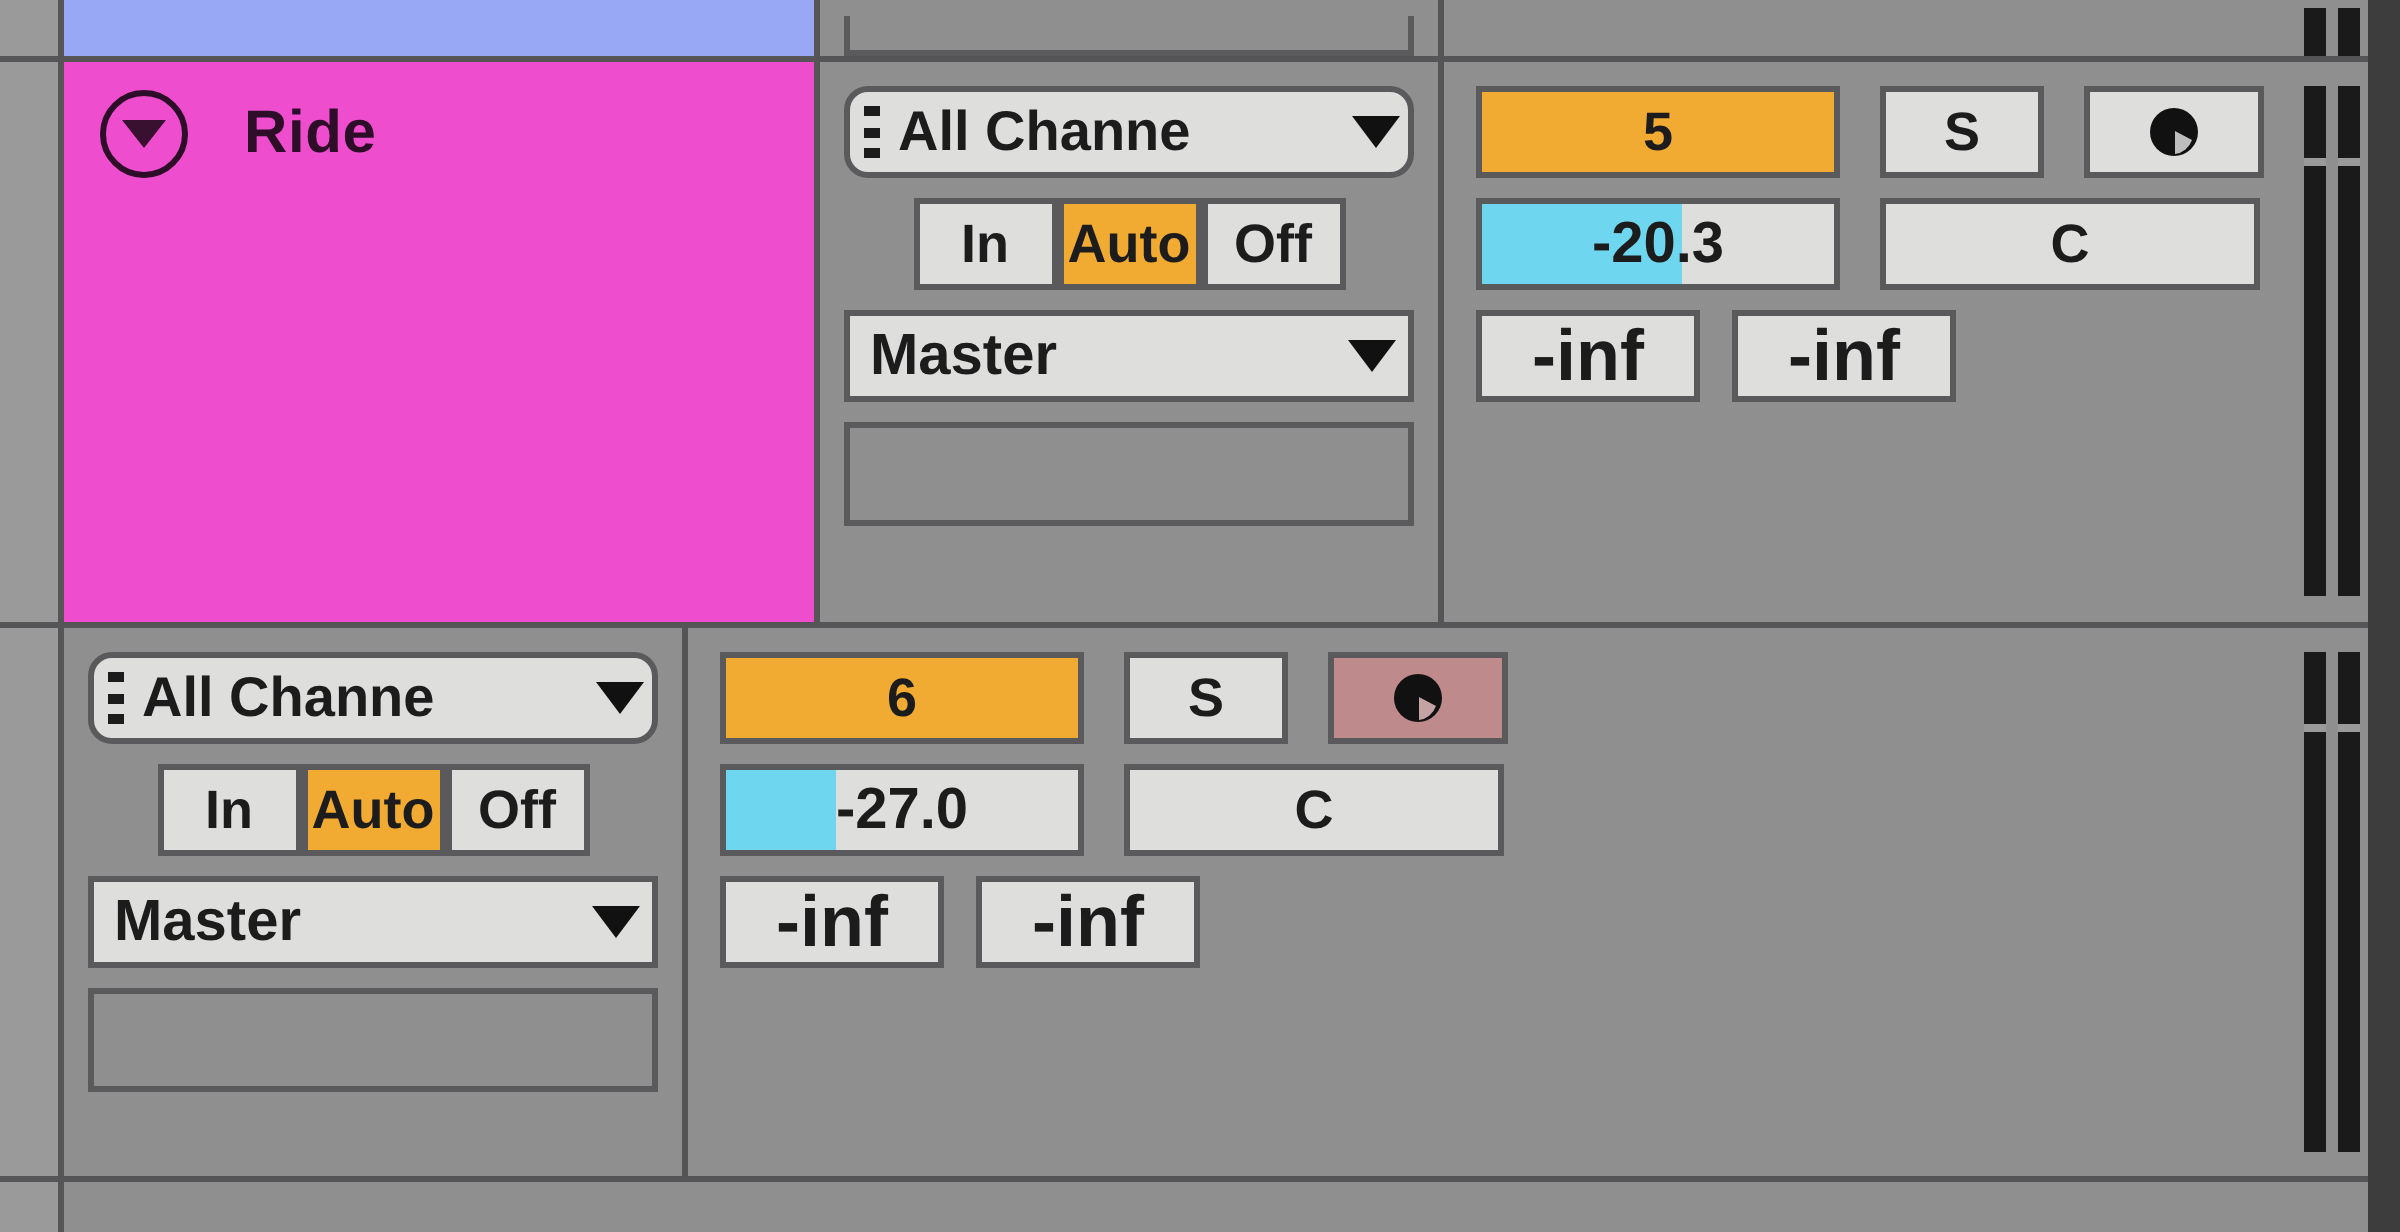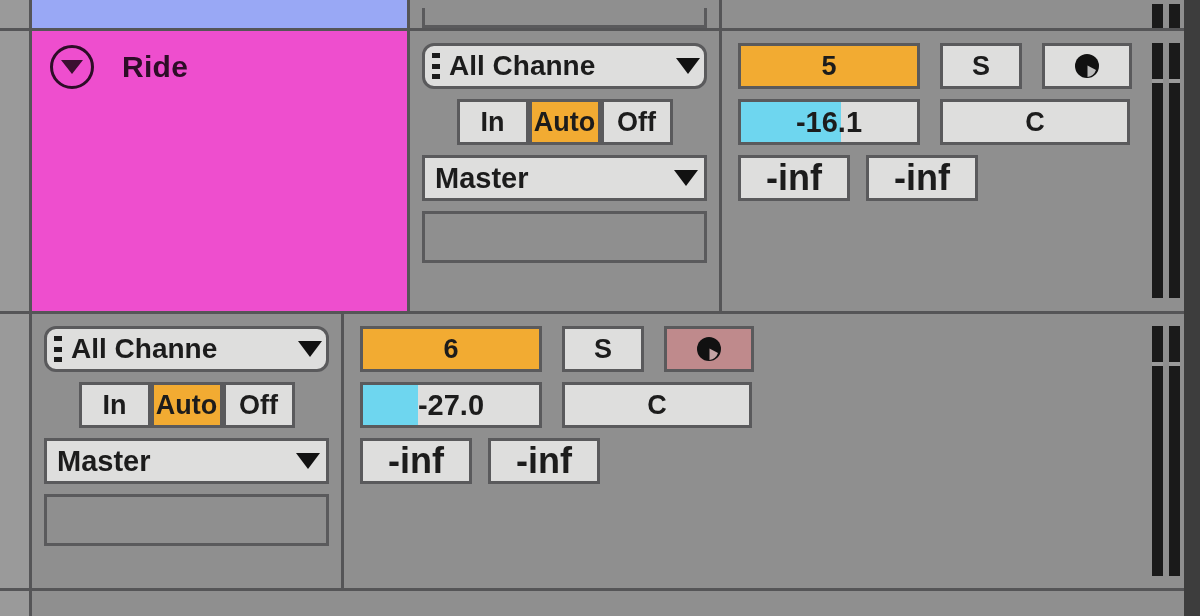--- a/index.html
+++ b/index.html
@@ -368,21 +368,21 @@
           <svg width="30" height="30" viewBox="0 0 30 30" aria-hidden="true">
             <circle cx="15" cy="15" r="12" fill="#111"></circle>
             <path d="M15 15 L15 3 A12 12 0 0 1 25 21 Z" fill="#c9c9c9" opacity="0"></path>
             <path d="M15.5 14.5 L24 19 A10.5 10.5 0 0 1 15.5 26 Z" fill="#bdbdbd"></path>
           </svg>
         </div>
       </div>
       <div class="mix-row">
         <div class="ctl vol-wrap">
           <span class="vol-fill" id="fill-ride" style="width: 57%; background: rgb(110, 214, 239);"></span>
-          <span class="vol-label">-16.1</span>
+          <span class="vol-label">-20.3</span>
         </div>
         <div class="ctl pan-btn">C</div>
       </div>
       <div class="mix-row">
         <div class="ctl send-btn">-inf</div>
         <div class="ctl send-btn">-inf</div>
       </div>
       <div class="meter" style="height:255px;">
         <div class="meter-bar">
             <span class="notch" style="top:36px;"></span>

